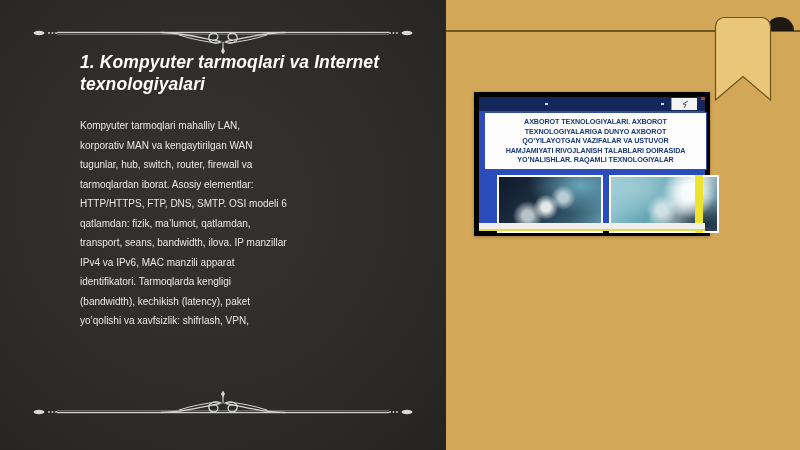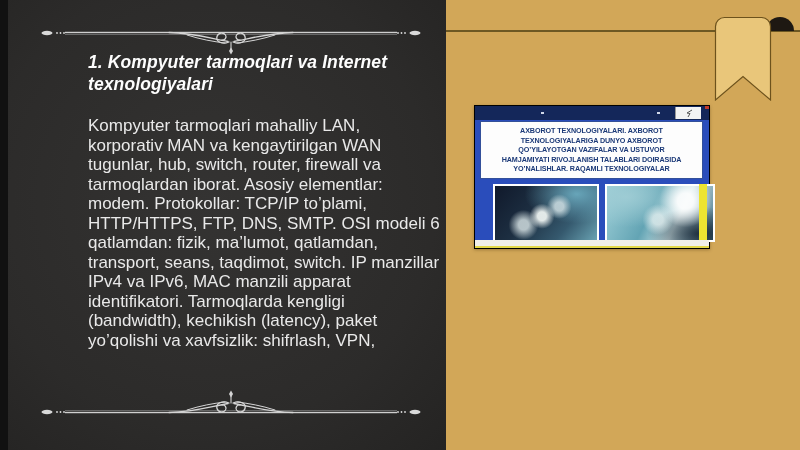--- a/index.html
+++ b/index.html
@@ -4,53 +4,52 @@
 <style>
   html,body{margin:0;padding:0;background:#111;}
   .stage{
     position:relative;width:800px;height:450px;overflow:hidden;
     font-family:"Liberation Sans",sans-serif;
   }
   
   .left-panel{
     position:absolute;left:0;top:0;width:446px;height:450px;
     background:radial-gradient(ellipse at 45% 45%, #343332 0%, #2c2b2a 65%, #242322 100%);
-    margin-left:8px;
   }
   .divider{position:absolute;left:33px;width:380px;height:34px;}
   .divider.top{top:25px;}
   .divider.bottom{top:386px;transform:scaleY(-1);}
   .slide-title{
     position:absolute;left:80px;top:52px;width:330px;margin:0;
     font-size:17.5px;line-height:21.5px;font-weight:bold;font-style:italic;
     color:#fdfdfd;letter-spacing:0.1px;
   }
   .slide-body{
     position:absolute;left:80px;top:116px;width:360px;
-    font-size:17px;line-height:19.5px;color:#e9e9e9;
+    font-size:10px;line-height:19.5px;color:#e9e9e9;
   }
   .body-line{white-space:nowrap;}
   
   .right-panel{
     position:absolute;left:446px;top:0;width:354px;height:450px;
     background:#d2a758;
   }
   .hrule{
     position:absolute;left:0;top:30px;width:354px;height:2px;
     background:#5c4a1a;opacity:.85;
   }
   .semicircle{
     position:absolute;left:320px;top:17px;width:28px;height:14px;
     background:#1e1812;border-radius:14px 14px 0 0;
   }
   .ribbon{position:absolute;left:268px;top:16px;}
   
   .embed{
-    position:absolute;left:28px;top:105px;width:236px;height:144px;
-    background:#2a4dbb;border:1px solid #000000;box-sizing:border-box;
+    position:absolute;left:28px;top:92px;width:236px;height:144px;
+    background:#2a4dbb;border:5px solid #000000;box-sizing:border-box;
     box-shadow:0 1px 3px rgba(60,40,0,.35);
   }
   .embed-bar{
     position:absolute;left:0;top:0;right:0;height:14px;background:#14275a;
   }
   .bar-dot{position:absolute;top:6px;width:3px;height:2px;background:#cfd6e8;}
   .bar-dot.d1{left:66px;} .bar-dot.d2{left:182px;}
   .embed-btn{
     position:absolute;right:8px;top:1px;width:26px;height:12px;
     background:#f3f3f3;border-left:1px solid #9a9a9a;box-sizing:border-box;
@@ -126,24 +125,23 @@
       <path d="M190,22.5 L192,26 L190,29.5 L188,26 Z" fill="#d5d5d5"></path>
     </svg>
 
     <h1 class="slide-title">1. Kompyuter tarmoqlari va Internet texnologiyalari</h1>
 
     <div class="slide-body">
       <div class="body-line">Kompyuter tarmoqlari mahalliy LAN,</div>
       <div class="body-line">korporativ MAN va kengaytirilgan WAN</div>
       <div class="body-line">tugunlar, hub, switch, router, firewall va</div>
       <div class="body-line">tarmoqlardan iborat. Asosiy elementlar:</div>
-      <div class="body-line">modem. Protokollar: TCP/IP to’plami,</div>
       <div class="body-line">HTTP/HTTPS, FTP, DNS, SMTP. OSI modeli 6</div>
       <div class="body-line">qatlamdan: fizik, ma’lumot, qatlamdan,</div>
-      <div class="body-line">transport, seans, taqdimot, switch. IP manzillar</div>
+      <div class="body-line">transport, seans, bandwidth, ilova. IP manzillar</div>
       <div class="body-line">IPv4 va IPv6, MAC manzili apparat</div>
       <div class="body-line">identifikatori. Tarmoqlarda kengligi</div>
       <div class="body-line">(bandwidth), kechikish (latency), paket</div>
       <div class="body-line">yo’qolishi va xavfsizlik: shifrlash, VPN,</div>
     </div>
 
     <svg class="divider bottom" viewBox="0 0 380 34">
       <g fill="#d9d9d9">
         <ellipse cx="6" cy="8" rx="5.5" ry="2.2"></ellipse>
         <circle cx="16" cy="8" r="0.9"></circle>

